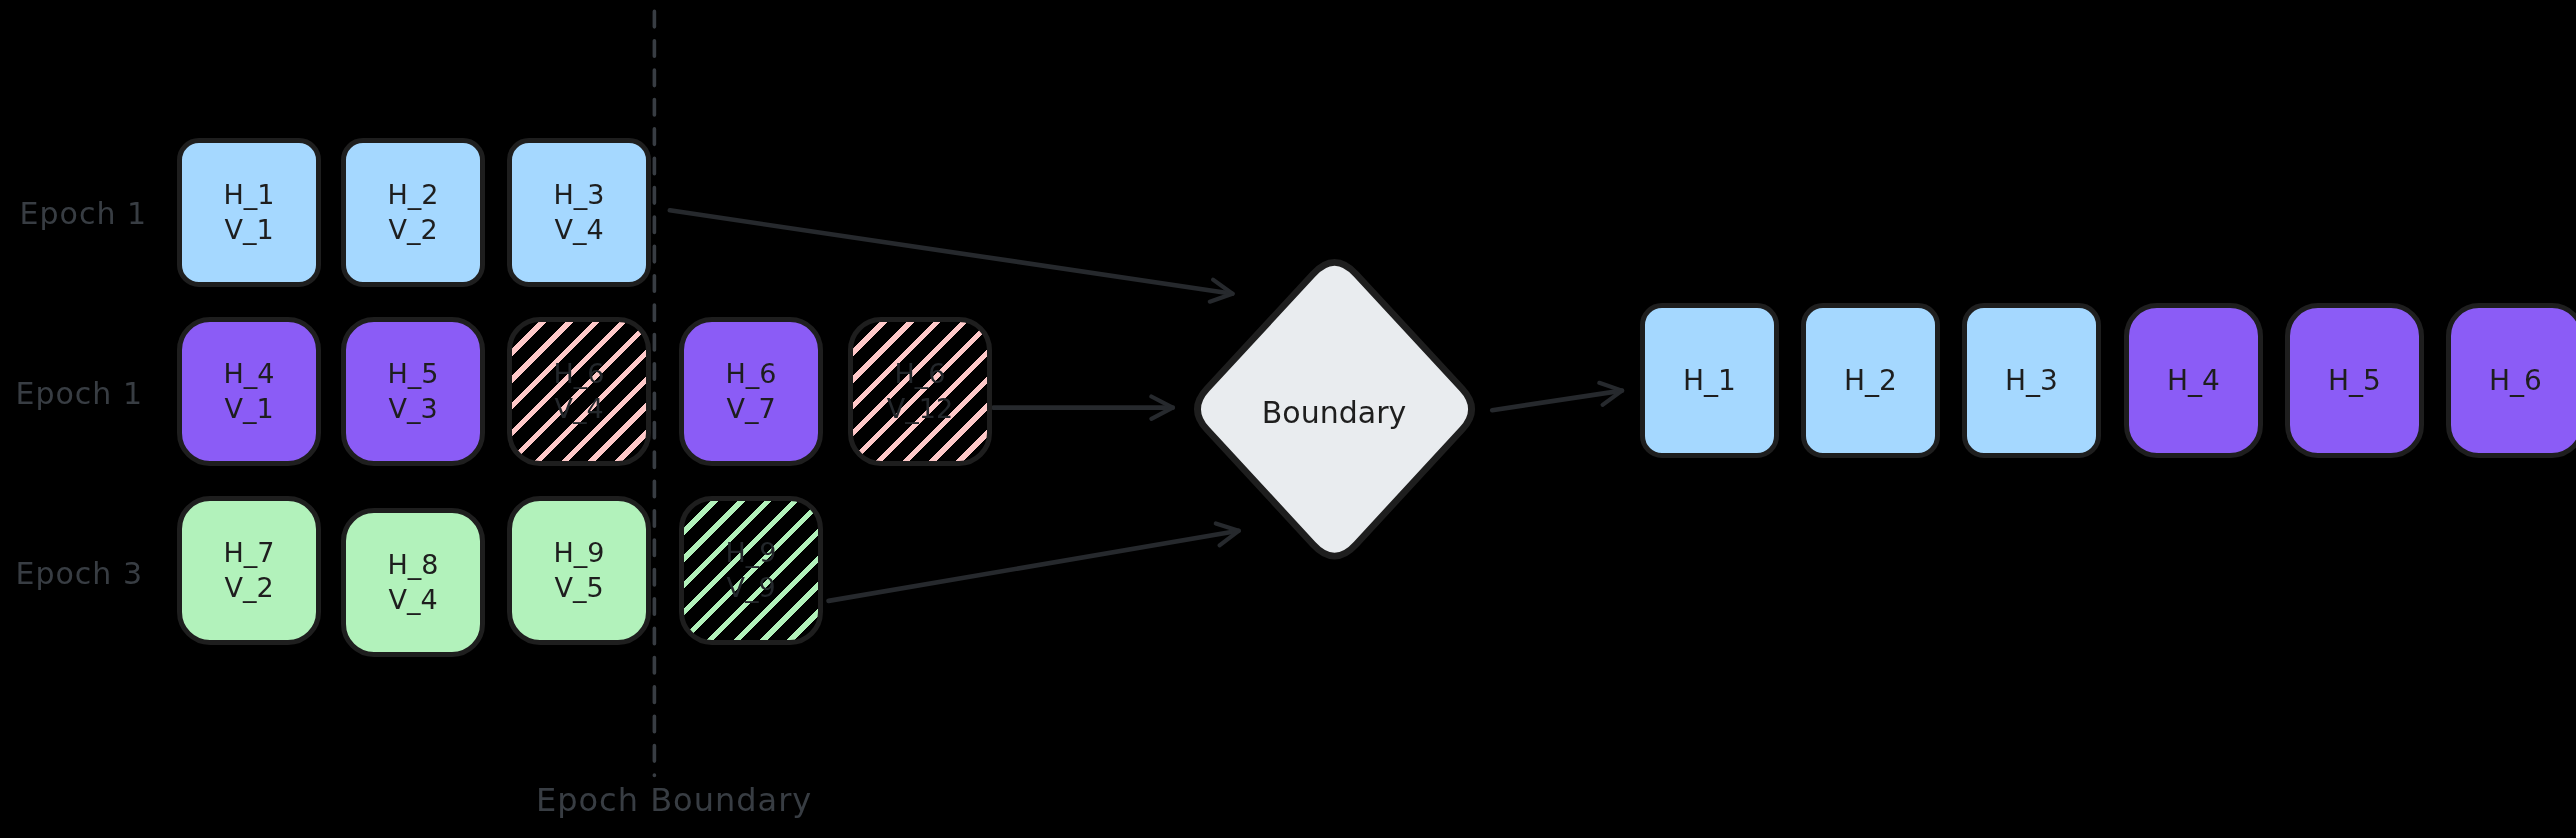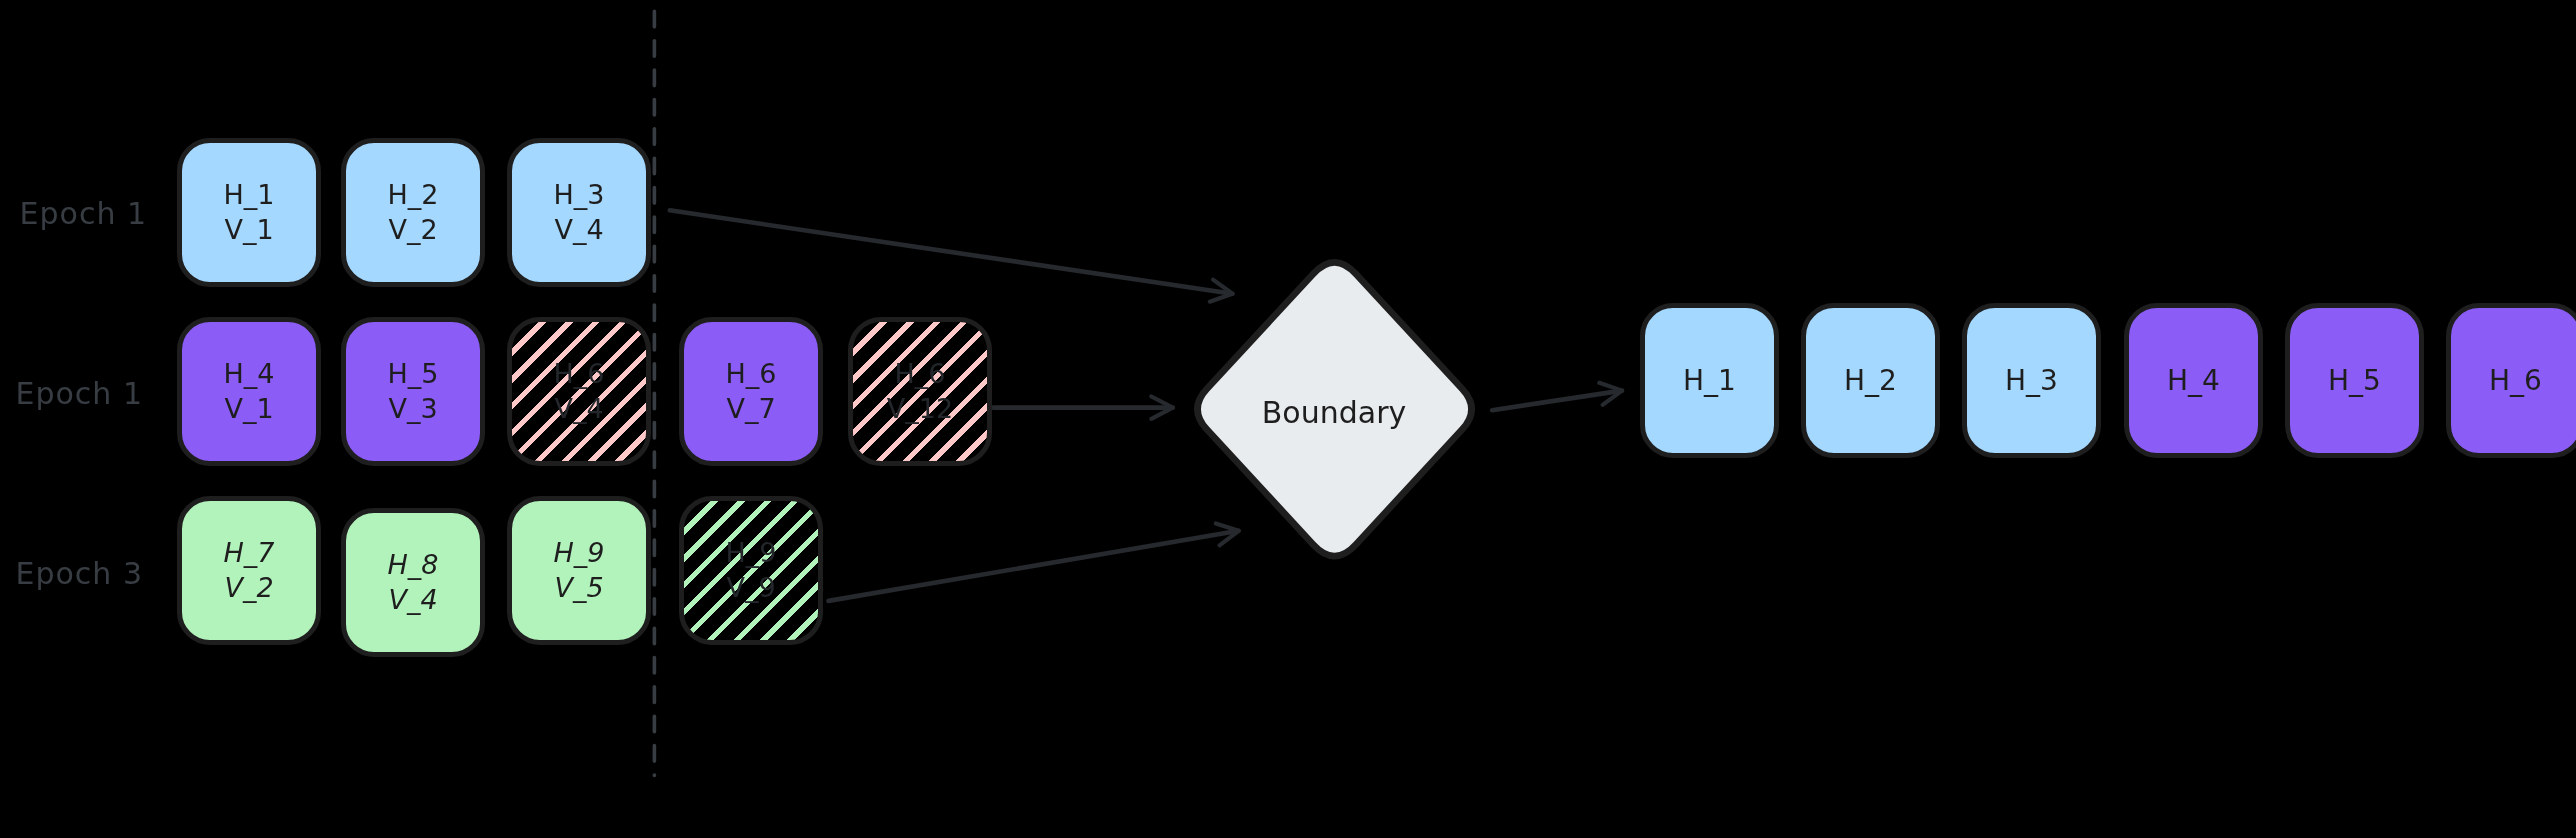--- a/index.html
+++ b/index.html
@@ -49,23 +49,23 @@
     width:139px;height:155px;
     box-sizing:border-box;
     border:5.7px solid #1e1e1e;
     border-radius:33px;
     display:flex;align-items:center;justify-content:center;
     font-size:28px;
     color:#1e1e1e;
     font-weight:500;
   }
 
-  .c-blue {background:#a5d8ff;}
+  .c-blue {background:#a5d8ff;border-radius:22px;}
   .c-pink {background:#8b5cf6;}
-  .c-green{background:#b2f2bb;font-style:italic;}
+  .c-green{background:#b2f2bb;}
 
   
   .hatch-pink{
     background:repeating-linear-gradient(135deg,#ffc9c9 0 5.2px,transparent 5.2px 19px);
     color:#23272b;
   }
   .hatch-green{
     background:repeating-linear-gradient(135deg,#b2f2bb 0 5.2px,transparent 5.2px 19px);
     color:#23272b;
   }
@@ -159,20 +159,21 @@
   </div>
   <div class="ebox c-green" style="left:507px;top:496px">
     <span>H_9</span>
     <span>V_5</span>
   </div>
   <div class="ebox hatch-green" style="left:679px;top:496px">
     <span>H_9</span>
     <span>V_9</span>
   </div>
 
+  <div class="boundary-label">Epoch Boundary</div>
 
   <div class="marshal-label">Boundary</div>
 
   <div class="obox c-blue" style="left:1640px;top:303px">
     <span>H_1</span>
   </div>
   <div class="obox c-blue" style="left:1801px;top:303px">
     <span>H_2</span>
   </div>
   <div class="obox c-blue" style="left:1962px;top:303px">

